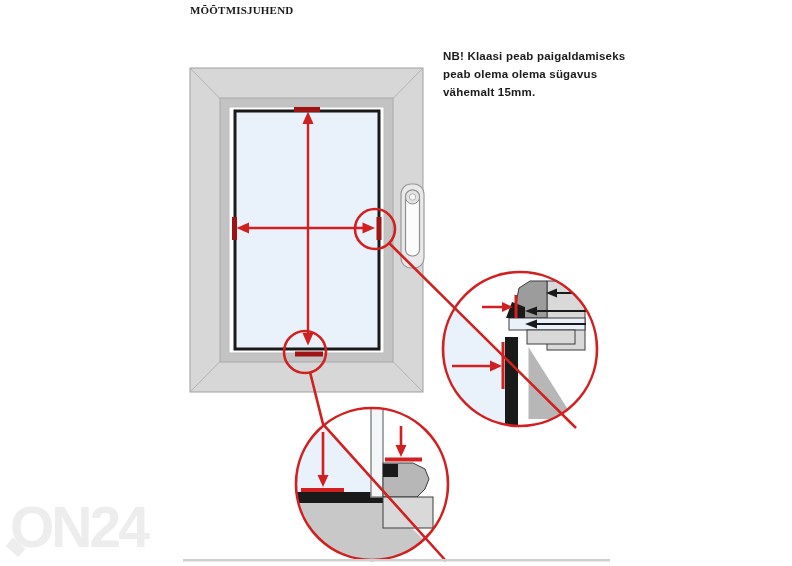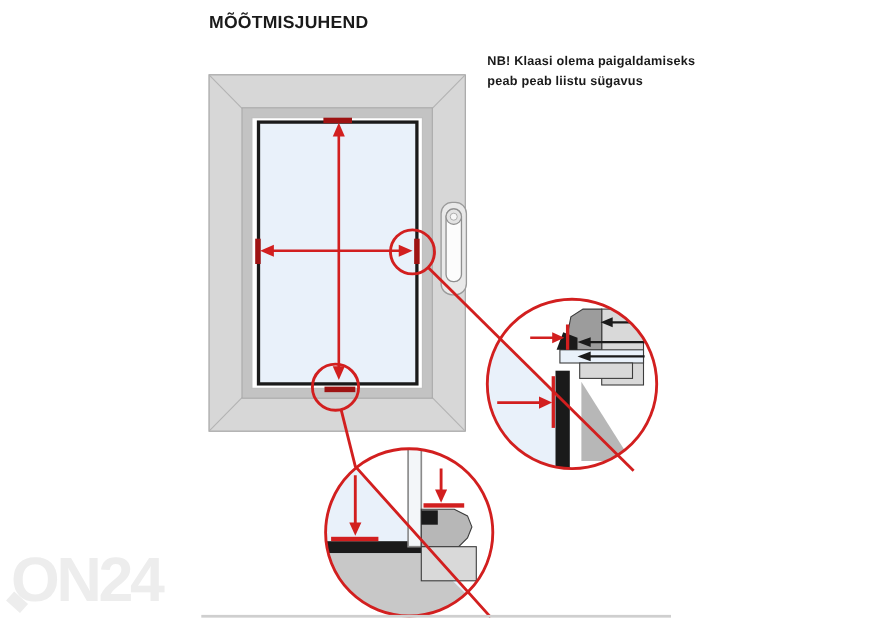--- a/index.html
+++ b/index.html
@@ -2,23 +2,24 @@
 <html style="--red: #d21f1f; --dark-red: #9e1313; --glass-blue: #e9f1fa; --frame-gray: #d7d7d7; --bevel-gray: #c3c3c3; --sash-white: #ffffff; --section-dark-gray: #9c9c9c; --section-mid-gray: #b7b7b7; --section-light-gray: #d9d9d9; --front-frame-gray: #c8c8c8; --line-black: #1a1a1a; --outline-gray: #9f9f9f; --watermark-gray: #ededed; --divider-gray: #cfcfcf;"><head>
 <meta charset="utf-8">
 <style>
   html,body{margin:0;padding:0;}
   body{
     width:792px;height:566px;position:relative;background:#ffffff;
     font-family:"Liberation Sans", sans-serif;overflow:hidden;
   }
   .stage{position:absolute;left:0;top:0;width:792px;height:566px;}
   .title-block{
-    position:absolute;left:190px;top:13px;
-    font-size:16px;font-weight:bold;color:#1a1a1a;line-height:16px;
+    position:absolute;left:190px;top:2px;
+    font-size:11px;font-weight:bold;color:#1a1a1a;line-height:16px;
     letter-spacing:.2px;
+    font-family:Liberation Serif, serif;
   }
   .note-block{
     position:absolute;left:443px;top:47px;
     font-size:11.5px;font-weight:bold;color:#1a1a1a;line-height:18px;
     letter-spacing:.2px;
   }
   .watermark{
     position:absolute;left:10px;top:494px;
     font-size:57px;font-weight:bold;letter-spacing:-3px;
     color:var(--watermark-gray);
@@ -157,18 +158,19 @@
   </g>
 
   <rect x="183" y="559" width="427" height="2.5" style="fill:var(--divider-gray)"></rect>
 </svg>
 
 <div class="title-block">
   <div>MÕÕTMISJUHEND</div>
 </div>
 
 <div class="note-block">
-  <div>NB! Klaasi olema paigaldamiseks</div>
-  <div>peab peab liistu sügavus</div>
+  <div>NB! Klaasi peab paigaldamiseks</div>
+  <div>peab olema olema sügavus</div>
+  <div>vähemalt 15mm.</div>
 </div>
 
 <div class="watermark-handle"></div>
 <div class="watermark">ON24</div>
 
 </body></html>

